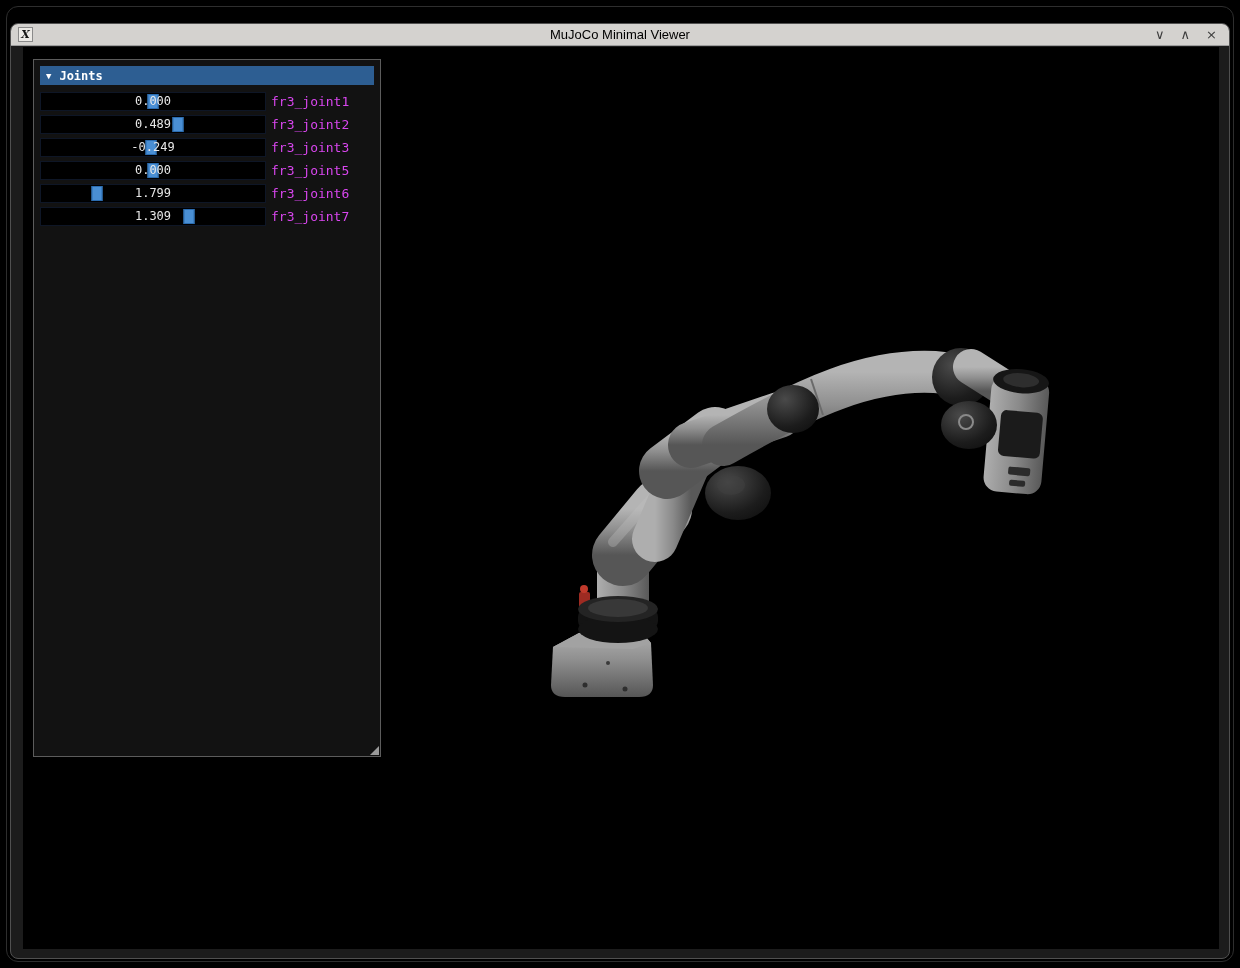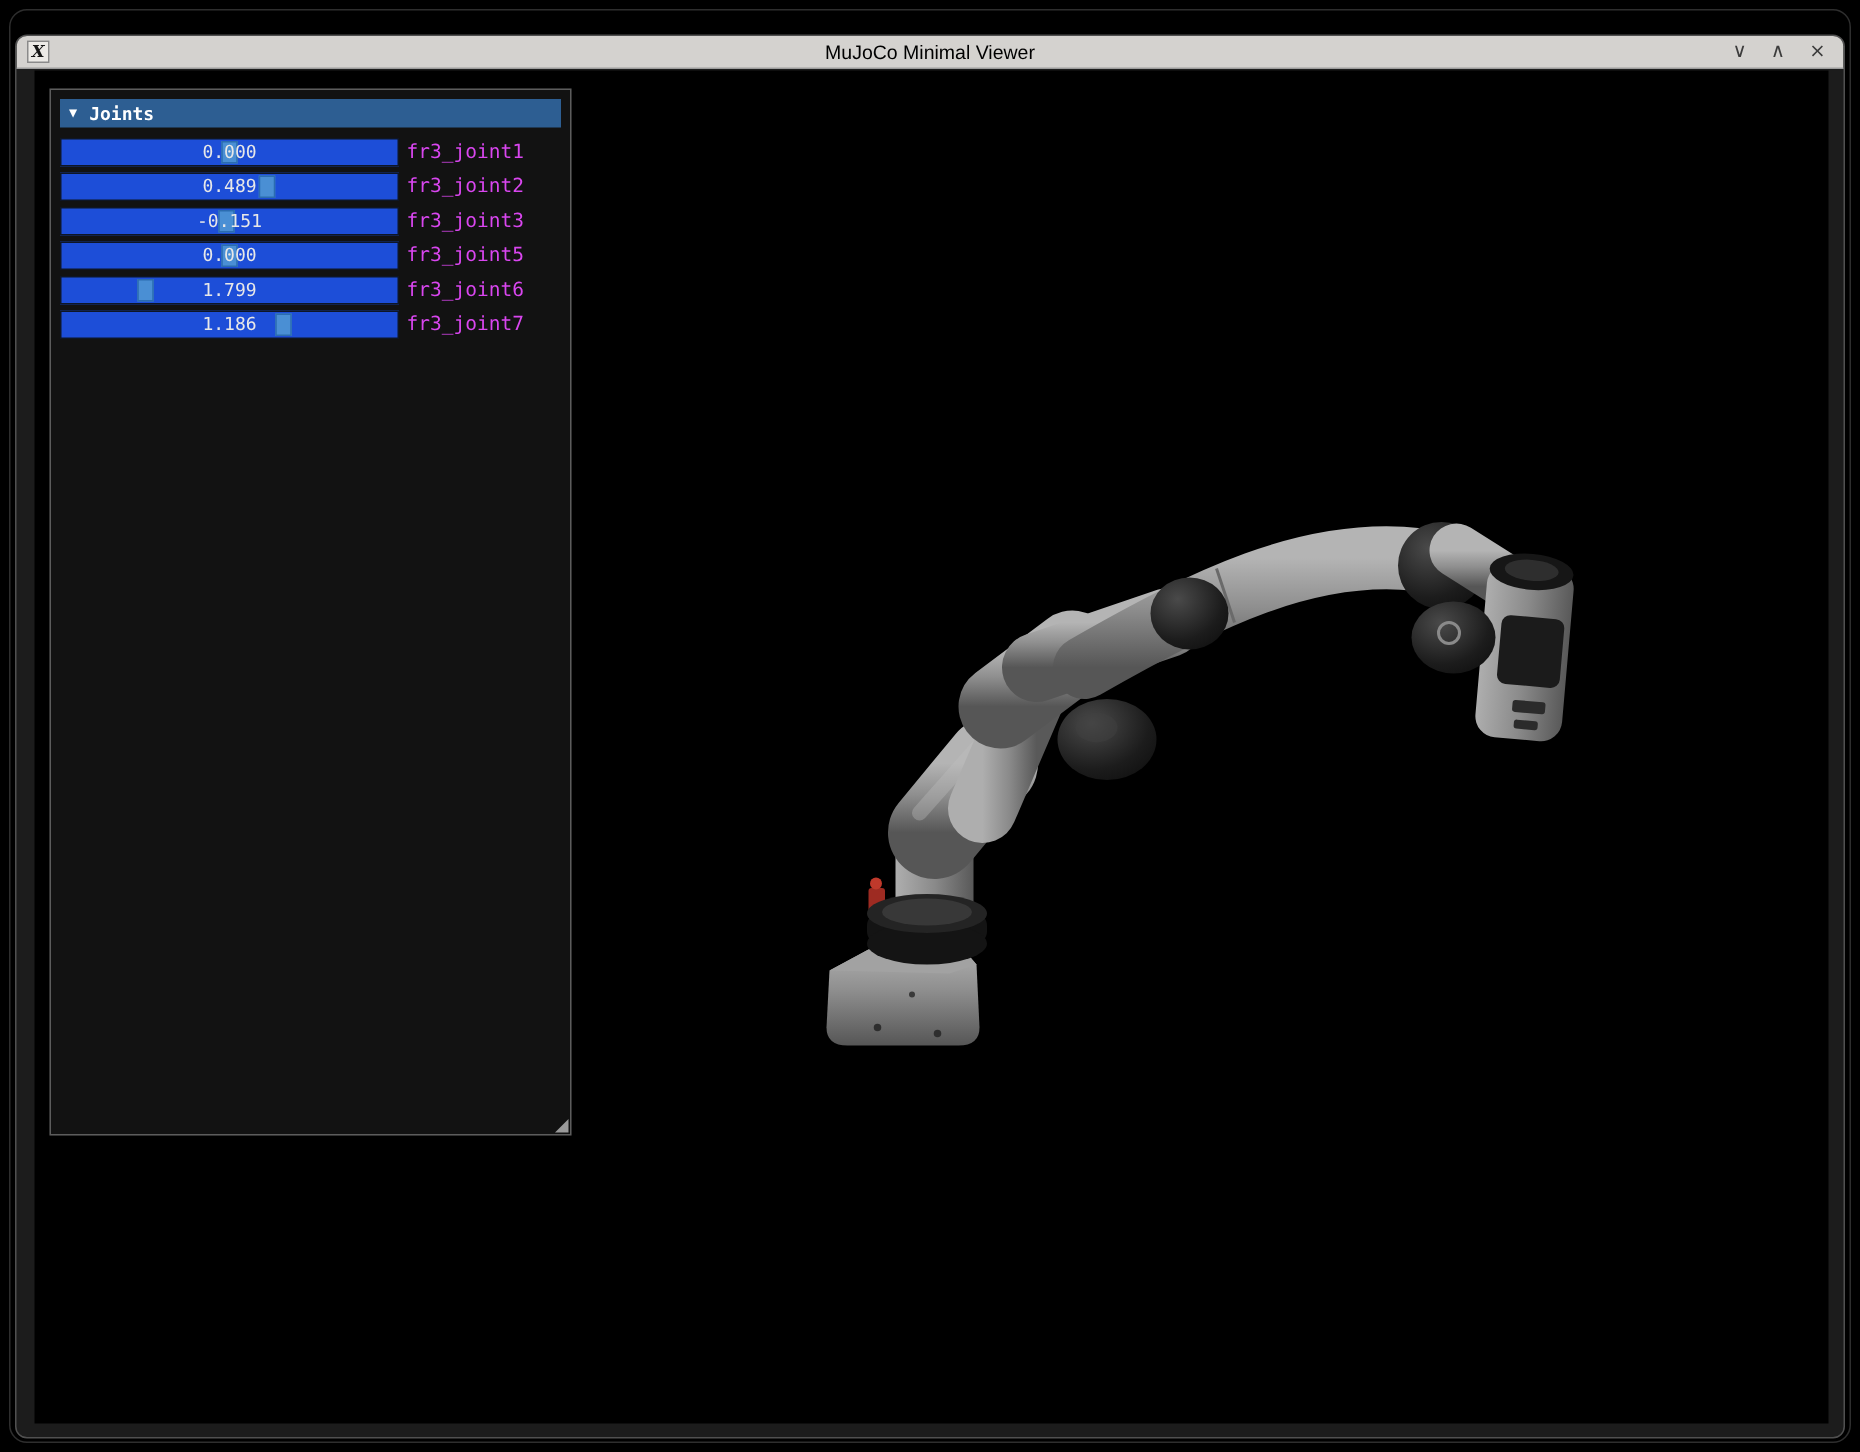--- a/index.html
+++ b/index.html
@@ -33,21 +33,21 @@
   .panel { position:absolute; left:10px; top:12px; width:348px; height:698px;
            background:#121212; border:1px solid #5c5c5c; padding:6px; }
   .panel-header { height:19px; background:#2d5e92; color:#fff;
                   display:flex; align-items:center; gap:8px;
                   padding-left:6px; font-size:12px; font-weight:bold;
                   margin:-0px 0 7px 0; }
   .panel-header .tri { font-size:9px; }
 
   .slider-row { display:flex; align-items:center; height:19px; margin-bottom:4px; }
   .slider-track { position:relative; width:226px; height:19px;
-                  background:#1d4ed8; border:1px solid #0e1626; }
+                  background:#000000; border:1px solid #0e1626; }
   .slider-value { position:absolute; left:0; right:0; top:1px; text-align:center;
                   font-size:12px; color:#e8e8e8; z-index:2; }
   .slider-handle { position:absolute; top:1px; width:11px; height:15px;
                    background:#4a8fd4; border:1px solid #2b6cb0;
                    transform:translateX(-50%); z-index:1; }
   .slider-label { margin-left:5px; font-size:13px; color:#d946ef; }
 
   .resize-corner { position:absolute; right:1px; bottom:1px; width:0; height:0;
                    border-left:9px solid transparent;
                    border-bottom:9px solid #9a9a9a; }
@@ -171,21 +171,21 @@
       <div class="slider-row">
         <div class="slider-track">
           <span class="slider-value">0.489</span>
           <div class="slider-handle" style="left: 61%;"></div>
         </div>
         <span class="slider-label">fr3_joint2</span>
       </div>
 
       <div class="slider-row">
         <div class="slider-track">
-          <span class="slider-value">-0.151</span>
+          <span class="slider-value">-0.249</span>
           <div class="slider-handle" style="left: 49%;"></div>
         </div>
         <span class="slider-label">fr3_joint3</span>
       </div>
 
 
       <div class="slider-row">
         <div class="slider-track">
           <span class="slider-value">0.000</span>
           <div class="slider-handle" style="left: 50%;"></div>
@@ -196,21 +196,21 @@
       <div class="slider-row">
         <div class="slider-track">
           <span class="slider-value">1.799</span>
           <div class="slider-handle" style="left: 25%;"></div>
         </div>
         <span class="slider-label">fr3_joint6</span>
       </div>
 
       <div class="slider-row">
         <div class="slider-track">
-          <span class="slider-value">1.186</span>
+          <span class="slider-value">1.309</span>
           <div class="slider-handle" style="left: 66%;"></div>
         </div>
         <span class="slider-label">fr3_joint7</span>
       </div>
 
       <div class="resize-corner"></div>
     </div>
 
   </div>
 </div>

